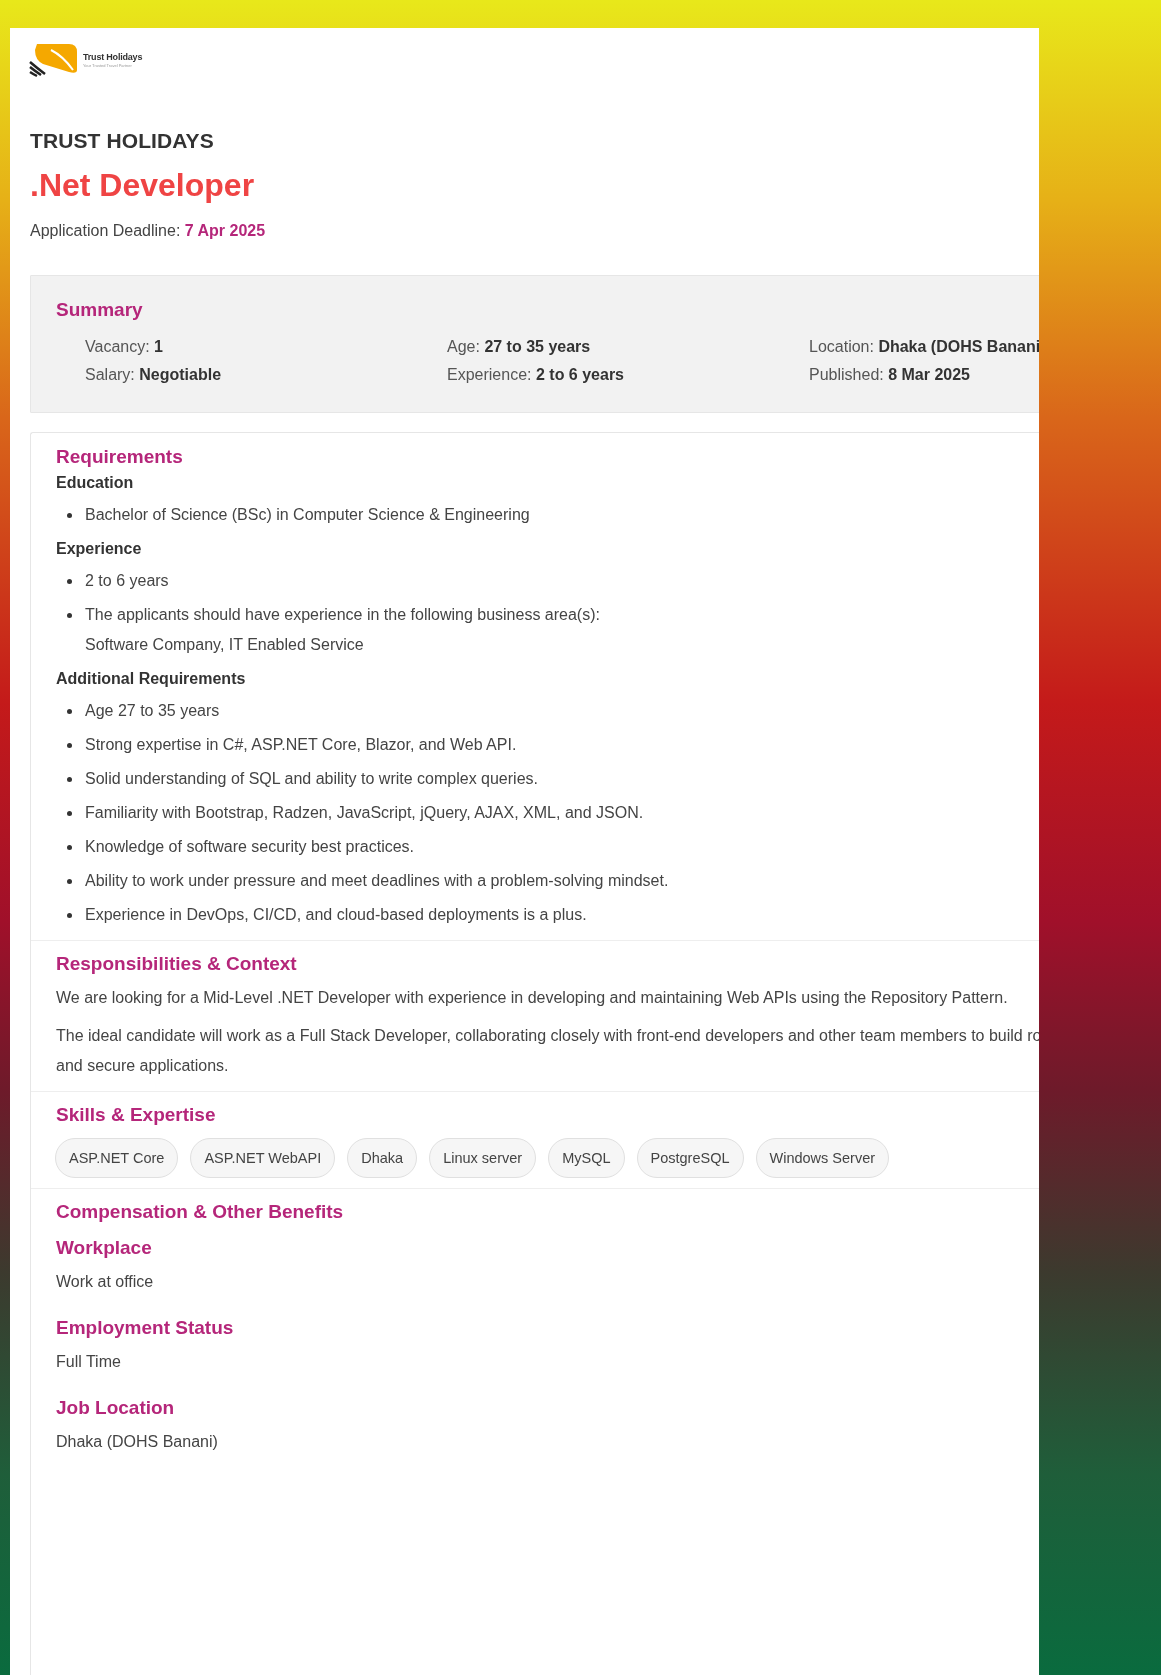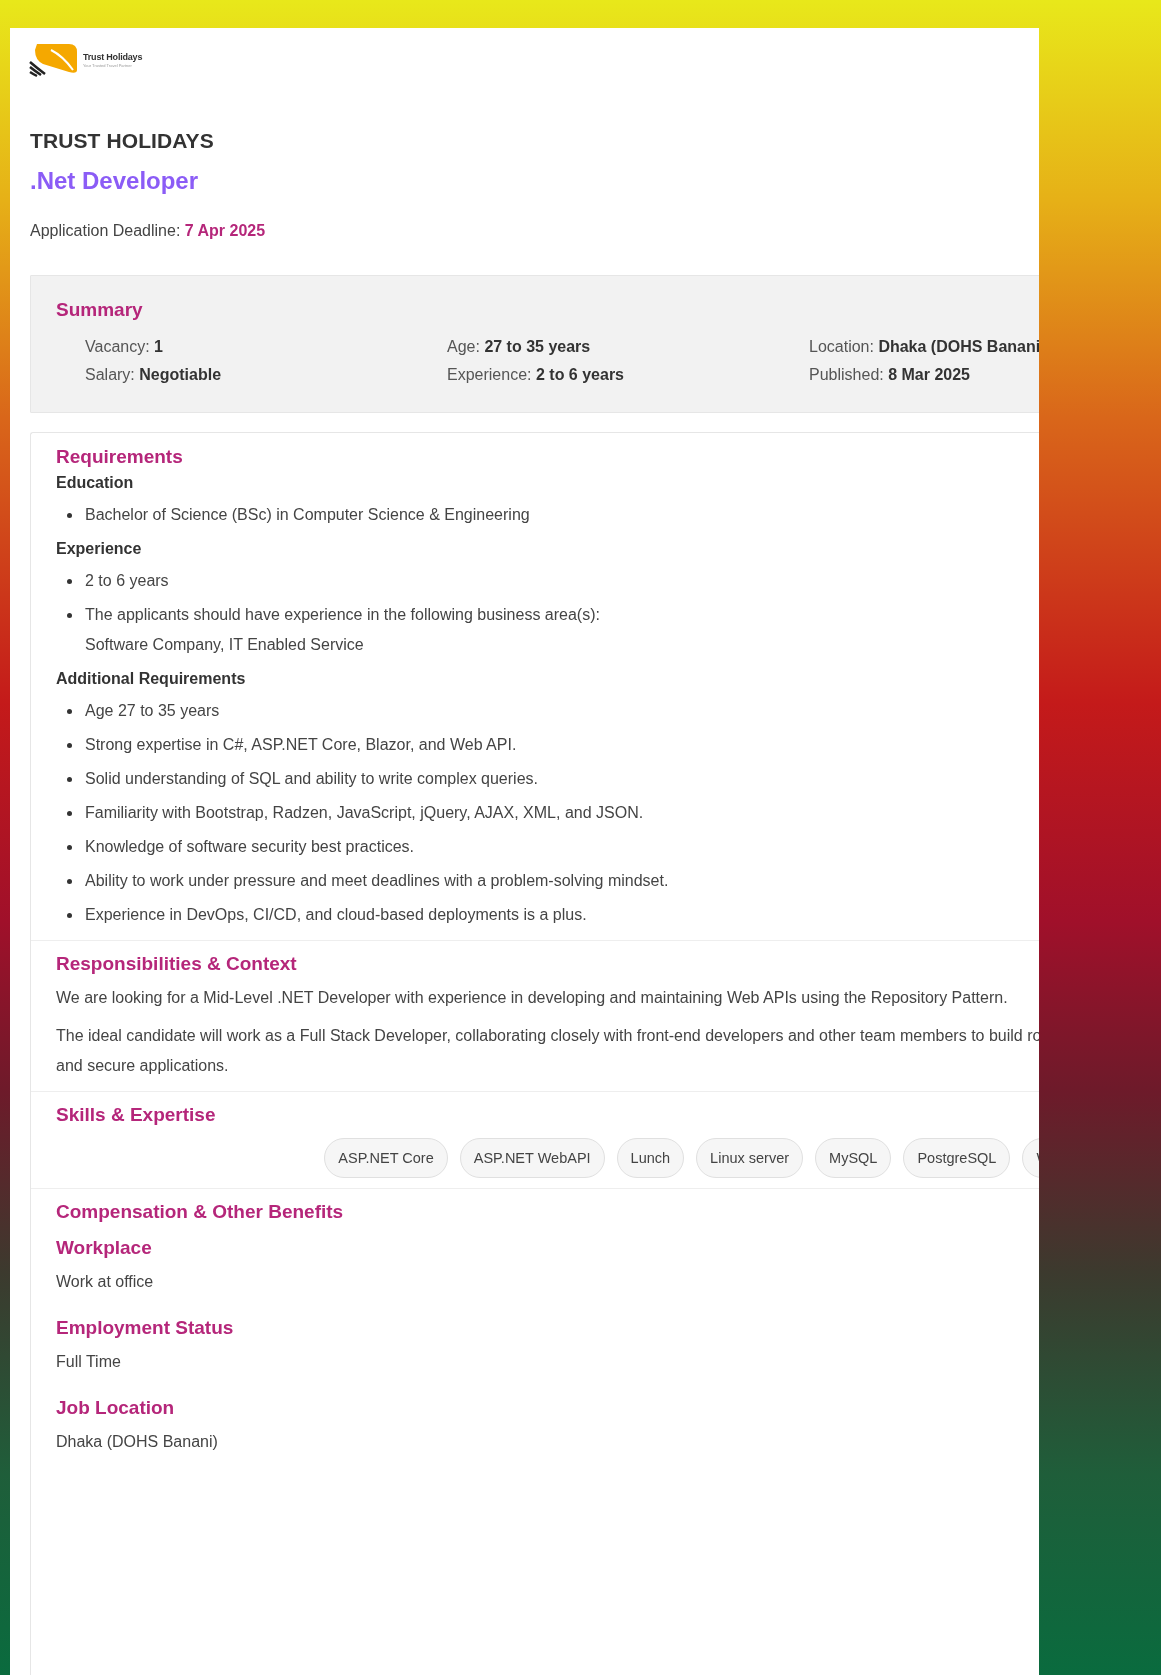--- a/index.html
+++ b/index.html
@@ -26,21 +26,21 @@
     .logo-name { font-size: 9px; font-weight: bold; color: #333; letter-spacing: -0.2px; }
     .logo-tag { font-size: 4px; color: #999; margin-top: 2px; }
 
     .company {
       position: absolute; left: 20px; top: 101px;
       font-size: 21px; font-weight: bold; color: #333;
       letter-spacing: 0.1px;
     }
     .job-title {
       position: absolute; left: 20px; top: 139px;
-      font-size: 24px; font-weight: bold; color: #8b5cf6;
+      font-size: 32px; font-weight: bold; color: #ef4444;
     }
     .deadline {
       position: absolute; left: 20px; top: 194px;
       font-size: 16px; color: #444;
     }
     .deadline .val { color: #b5267a; font-weight: bold; }
 
     .summary-box {
       position: absolute; left: 20px; top: 247px;
       width: 1130px; height: 138px;
@@ -75,21 +75,21 @@
       position: relative; padding-left: 29px;
       font-size: 16px; color: #444; line-height: 30px;
       margin-bottom: 4px;
     }
     ul.bullets li::before {
       content: ""; position: absolute; left: 11px; top: 13px;
       width: 5px; height: 5px; border-radius: 50%; background: #333;
     }
     .divider { height: 1px; background: #eeeeee; margin: 10px 0 12px -25px; width: 1130px; }
     .para { font-size: 16px; color: #444; line-height: 30px; margin-top: 8px; }
-    .chips { display: flex; gap: 12px; margin-top: 12px; margin-left: -1px; justify-content: flex-end; }
+    .chips { display: flex; gap: 12px; margin-top: 12px; margin-left: -1px; }
     .chip {
       height: 40px; padding: 0 13px;
       border: 1px solid #e0e0e0; border-radius: 20px;
       background: #f6f6f6;
       font-size: 14.5px; color: #444;
       display: flex; align-items: center;
     }
     .plain { font-size: 16px; color: #444; margin-top: 14px; }
 
     .watermark {
@@ -182,21 +182,21 @@
       <div class="section-h">Responsibilities &amp; Context</div>
       <div class="para">We are looking for a Mid-Level .NET Developer with experience in developing and maintaining Web APIs using the Repository Pattern.</div>
       <div class="para" style="">The ideal candidate will work as a Full Stack Developer, collaborating closely with front-end developers and other team members to build robust, scalable, and secure applications.</div>
 
       <div class="divider"></div>
 
       <div class="section-h">Skills &amp; Expertise</div>
       <div class="chips">
         <div class="chip">ASP.NET Core</div>
         <div class="chip">ASP.NET WebAPI</div>
-        <div class="chip">Lunch</div>
+        <div class="chip">Dhaka</div>
         <div class="chip">Linux server</div>
         <div class="chip">MySQL</div>
         <div class="chip">PostgreSQL</div>
         <div class="chip">Windows Server</div>
       </div>
 
       <div class="divider"></div>
 
       <div class="section-h">Compensation &amp; Other Benefits</div>
 

